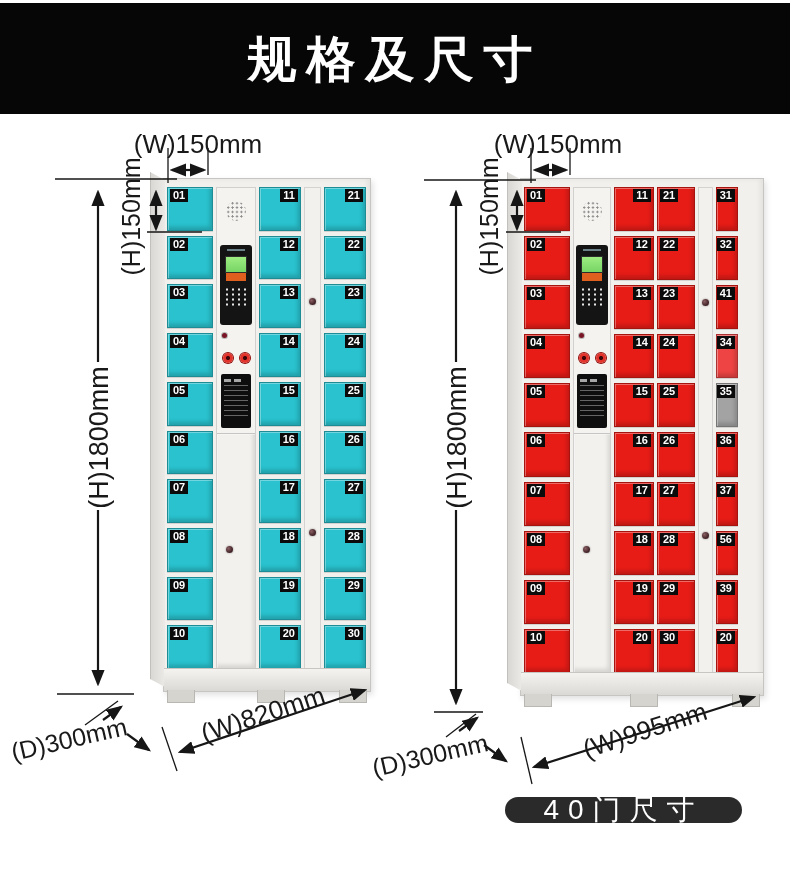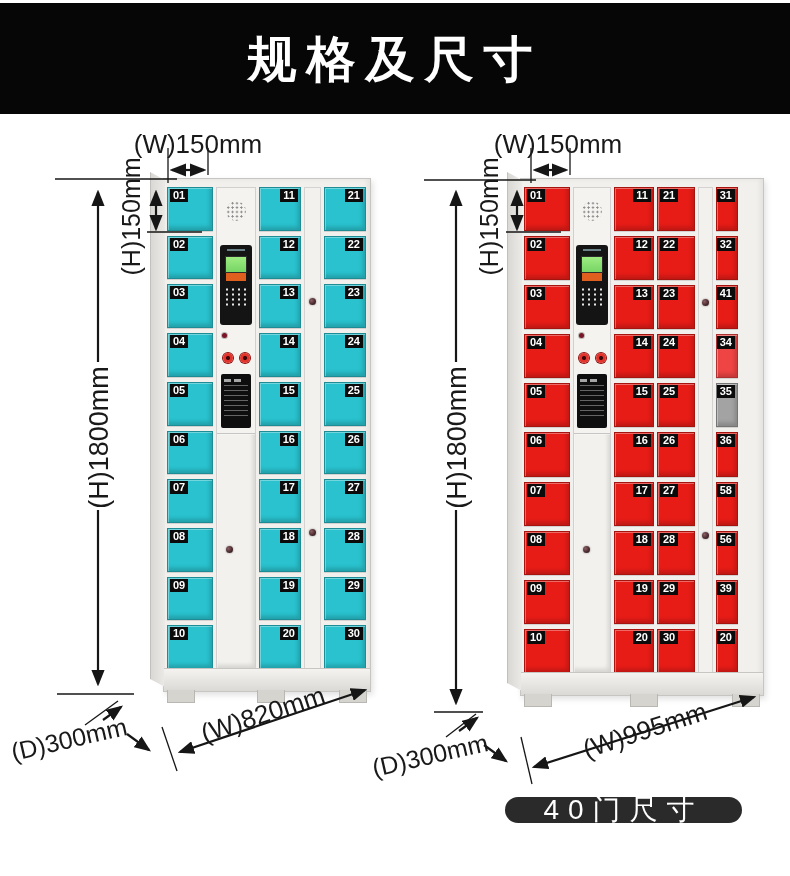--- a/index.html
+++ b/index.html
@@ -382,21 +382,21 @@
           <div class="door badge-right" style="background: #ef4444; text-decoration: underline;">
             <span class="badge">34</span>
           </div>
           <div class="door badge-right" style="background: #a3a3a3;">
             <span class="badge">35</span>
           </div>
           <div class="door badge-right" style="background: rgb(231, 28, 23);">
             <span class="badge">36</span>
           </div>
           <div class="door badge-right" style="background: rgb(231, 28, 23);">
-            <span class="badge">58</span>
+            <span class="badge">37</span>
           </div>
           <div class="door badge-right" style="background: rgb(231, 28, 23);">
             <span class="badge">56</span>
           </div>
           <div class="door badge-right" style="background: rgb(231, 28, 23);">
             <span class="badge">39</span>
           </div>
           <div class="door badge-right" style="background: rgb(231, 28, 23);">
             <span class="badge">20</span>
           </div>

